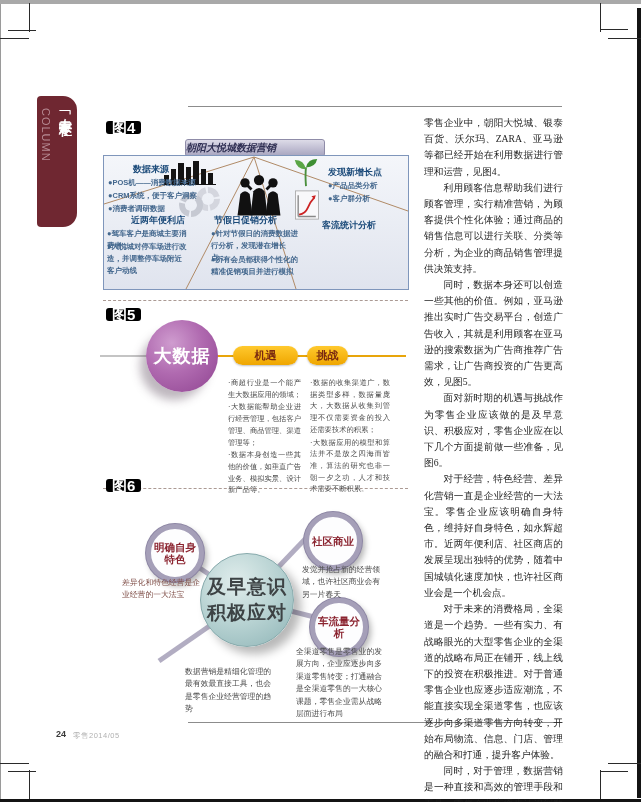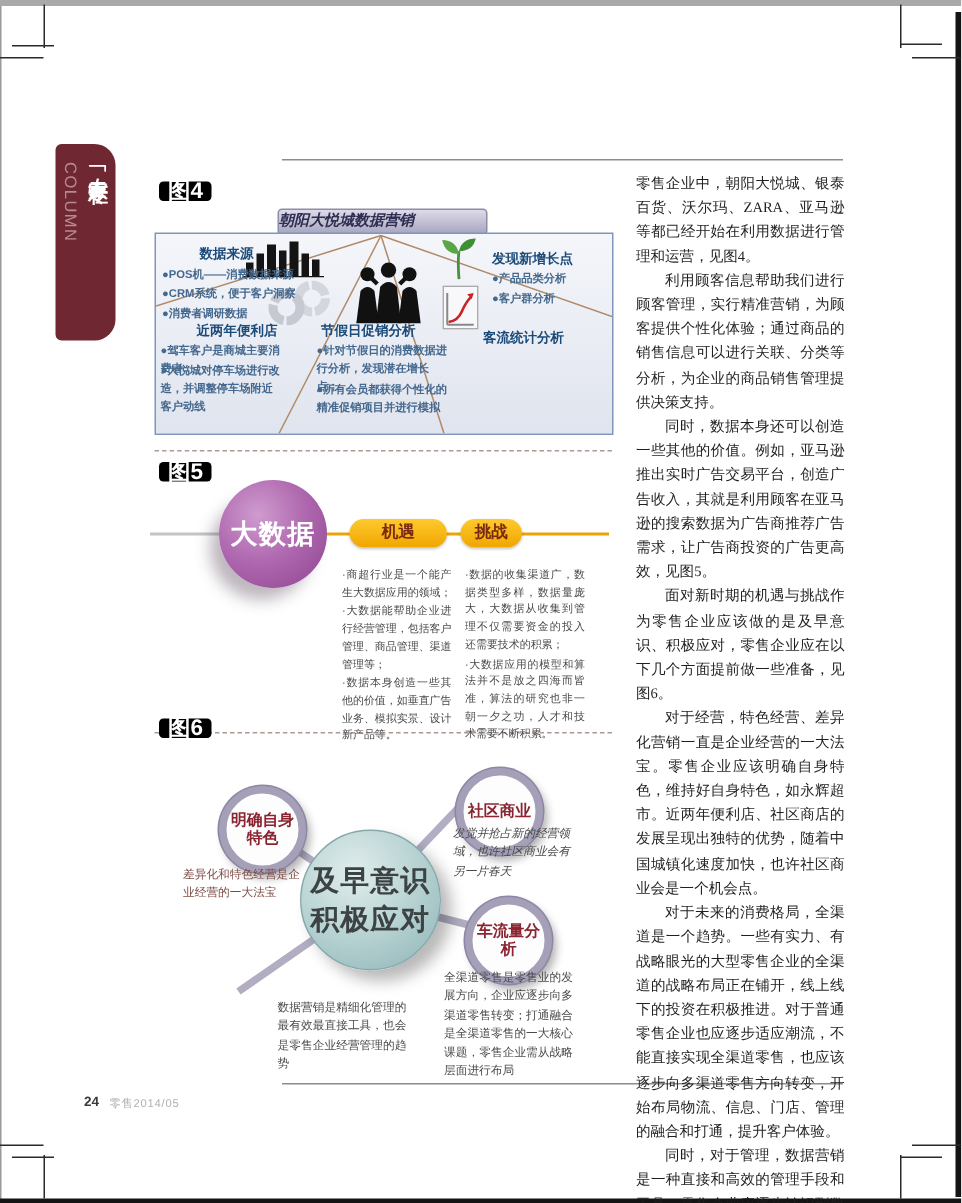--- a/index.html
+++ b/index.html
@@ -207,21 +207,21 @@
   <div class="abs f6-node" style="left:146px;top:524px;text-align:center;">明确自身特色</div>
   <div class="abs f6-node" style="left:284px;top:512px;margin-left:20px;">社区商业</div>
   <div class="abs f6-node" style="left:310px;top:598px;">车流量分析</div>
 
   <div class="abs f6-center">
     <span>及早意识</span>
     <span>积极应对</span>
   </div>
 
   <div class="abs f6-cap red" style="left:122px;top:577px;width:78px;">差异化和特色经营是企业经营的一大法宝</div>
-  <div class="abs f6-cap" style="left:302px;top:550px;width:78px;font-style:italic;">发觉并抢占新的经营领域，也许社区商业会有另一片春天</div>
+  <div class="abs f6-cap" style="left:302px;top:564px;width:78px;">发觉并抢占新的经营领域，也许社区商业会有另一片春天</div>
   <div class="abs f6-cap" style="left:296px;top:646px;width:86px;">全渠道零售是零售业的发展方向，企业应逐步向多渠道零售转变；打通融合是全渠道零售的一大核心课题，零售企业需从战略层面进行布局</div>
   <div class="abs f6-cap" style="left:185px;top:666px;width:86px;">数据营销是精细化管理的最有效最直接工具，也会是零售企业经营管理的趋势</div>
 
   <div class="abs article">
     <p class="noindent">零售企业中，朝阳大悦城、银泰百货、沃尔玛、ZARA、亚马逊等都已经开始在利用数据进行管理和运营，见图4。</p>
     <p>利用顾客信息帮助我们进行顾客管理，实行精准营销，为顾客提供个性化体验；通过商品的销售信息可以进行关联、分类等分析，为企业的商品销售管理提供决策支持。</p>
     <p>同时，数据本身还可以创造一些其他的价值。例如，亚马逊推出实时广告交易平台，创造广告收入，其就是利用顾客在亚马逊的搜索数据为广告商推荐广告需求，让广告商投资的广告更高效，见图5。</p>
     <p>面对新时期的机遇与挑战作为零售企业应该做的是及早意识、积极应对，零售企业应在以下几个方面提前做一些准备，见图6。</p>
     <p>对于经营，特色经营、差异化营销一直是企业经营的一大法宝。零售企业应该明确自身特色，维持好自身特色，如永辉超市。近两年便利店、社区商店的发展呈现出独特的优势，随着中国城镇化速度加快，也许社区商业会是一个机会点。</p>
     <p>对于未来的消费格局，全渠道是一个趋势。一些有实力、有战略眼光的大型零售企业的全渠道的战略布局正在铺开，线上线下的投资在积极推进。对于普通零售企业也应逐步适应潮流，不能直接实现全渠道零售，也应该逐步向多渠道零售方向转变，开始布局物流、信息、门店、管理的融合和打通，提升客户体验。</p>

